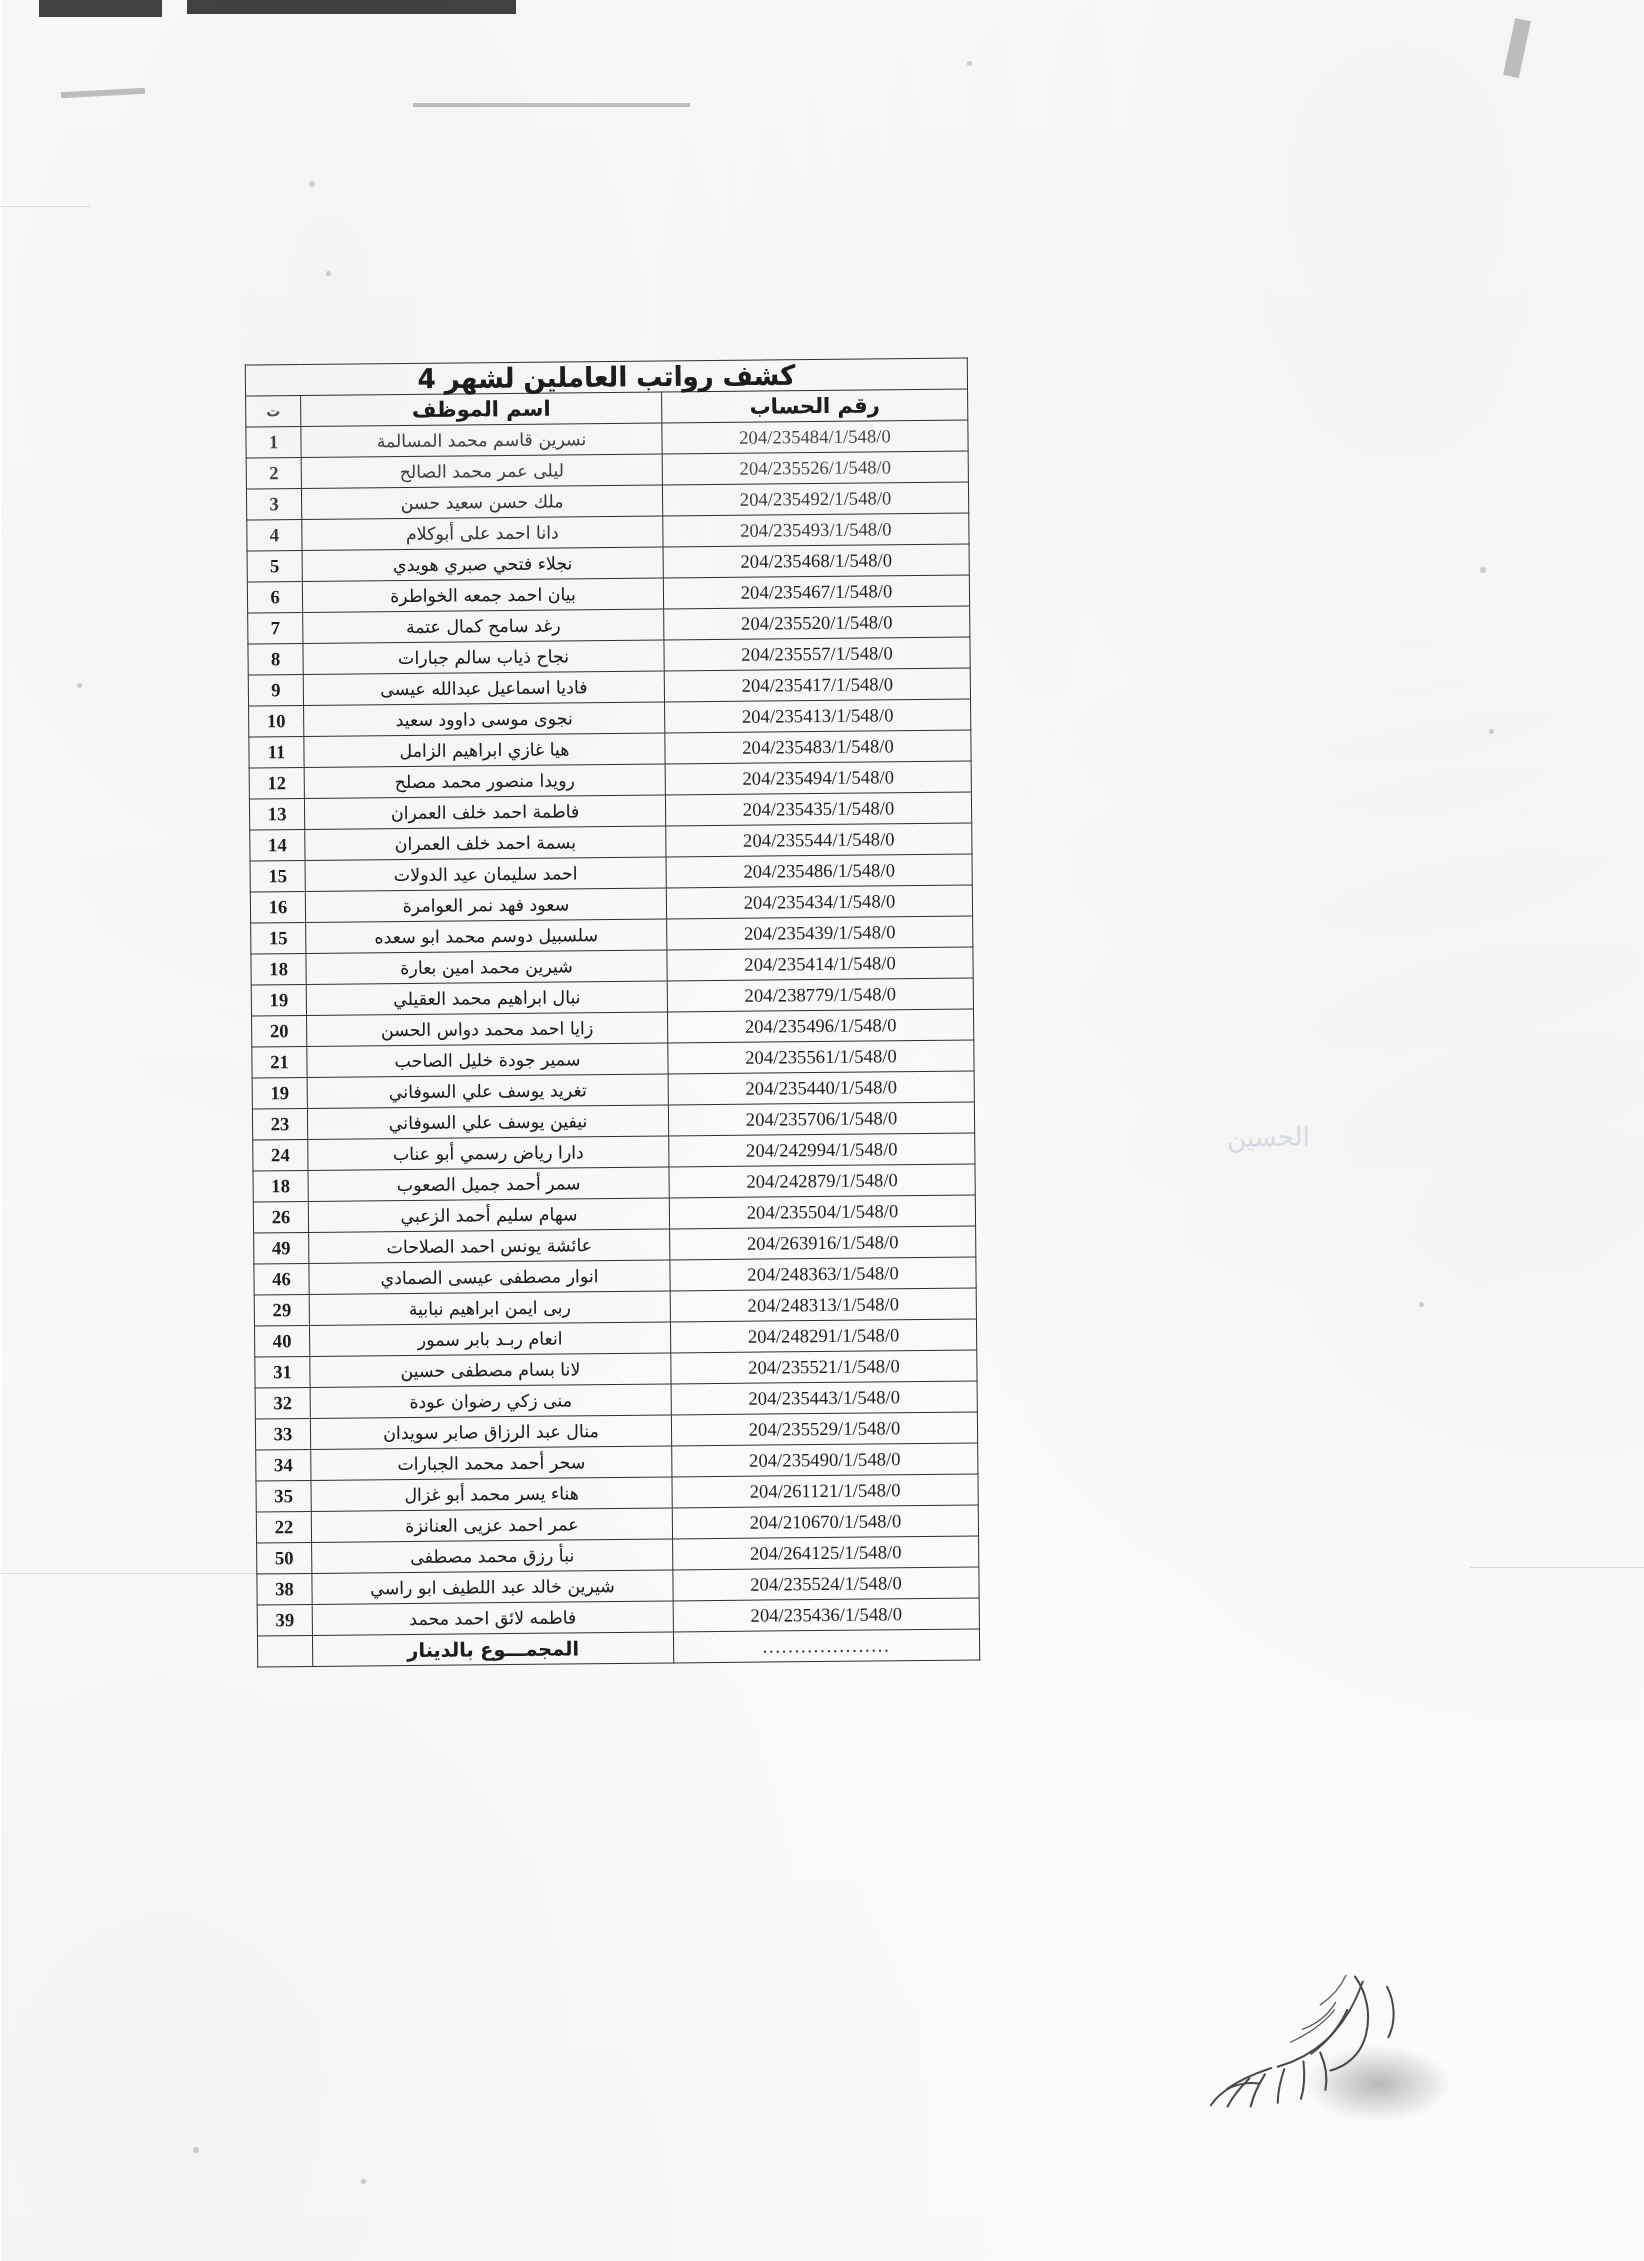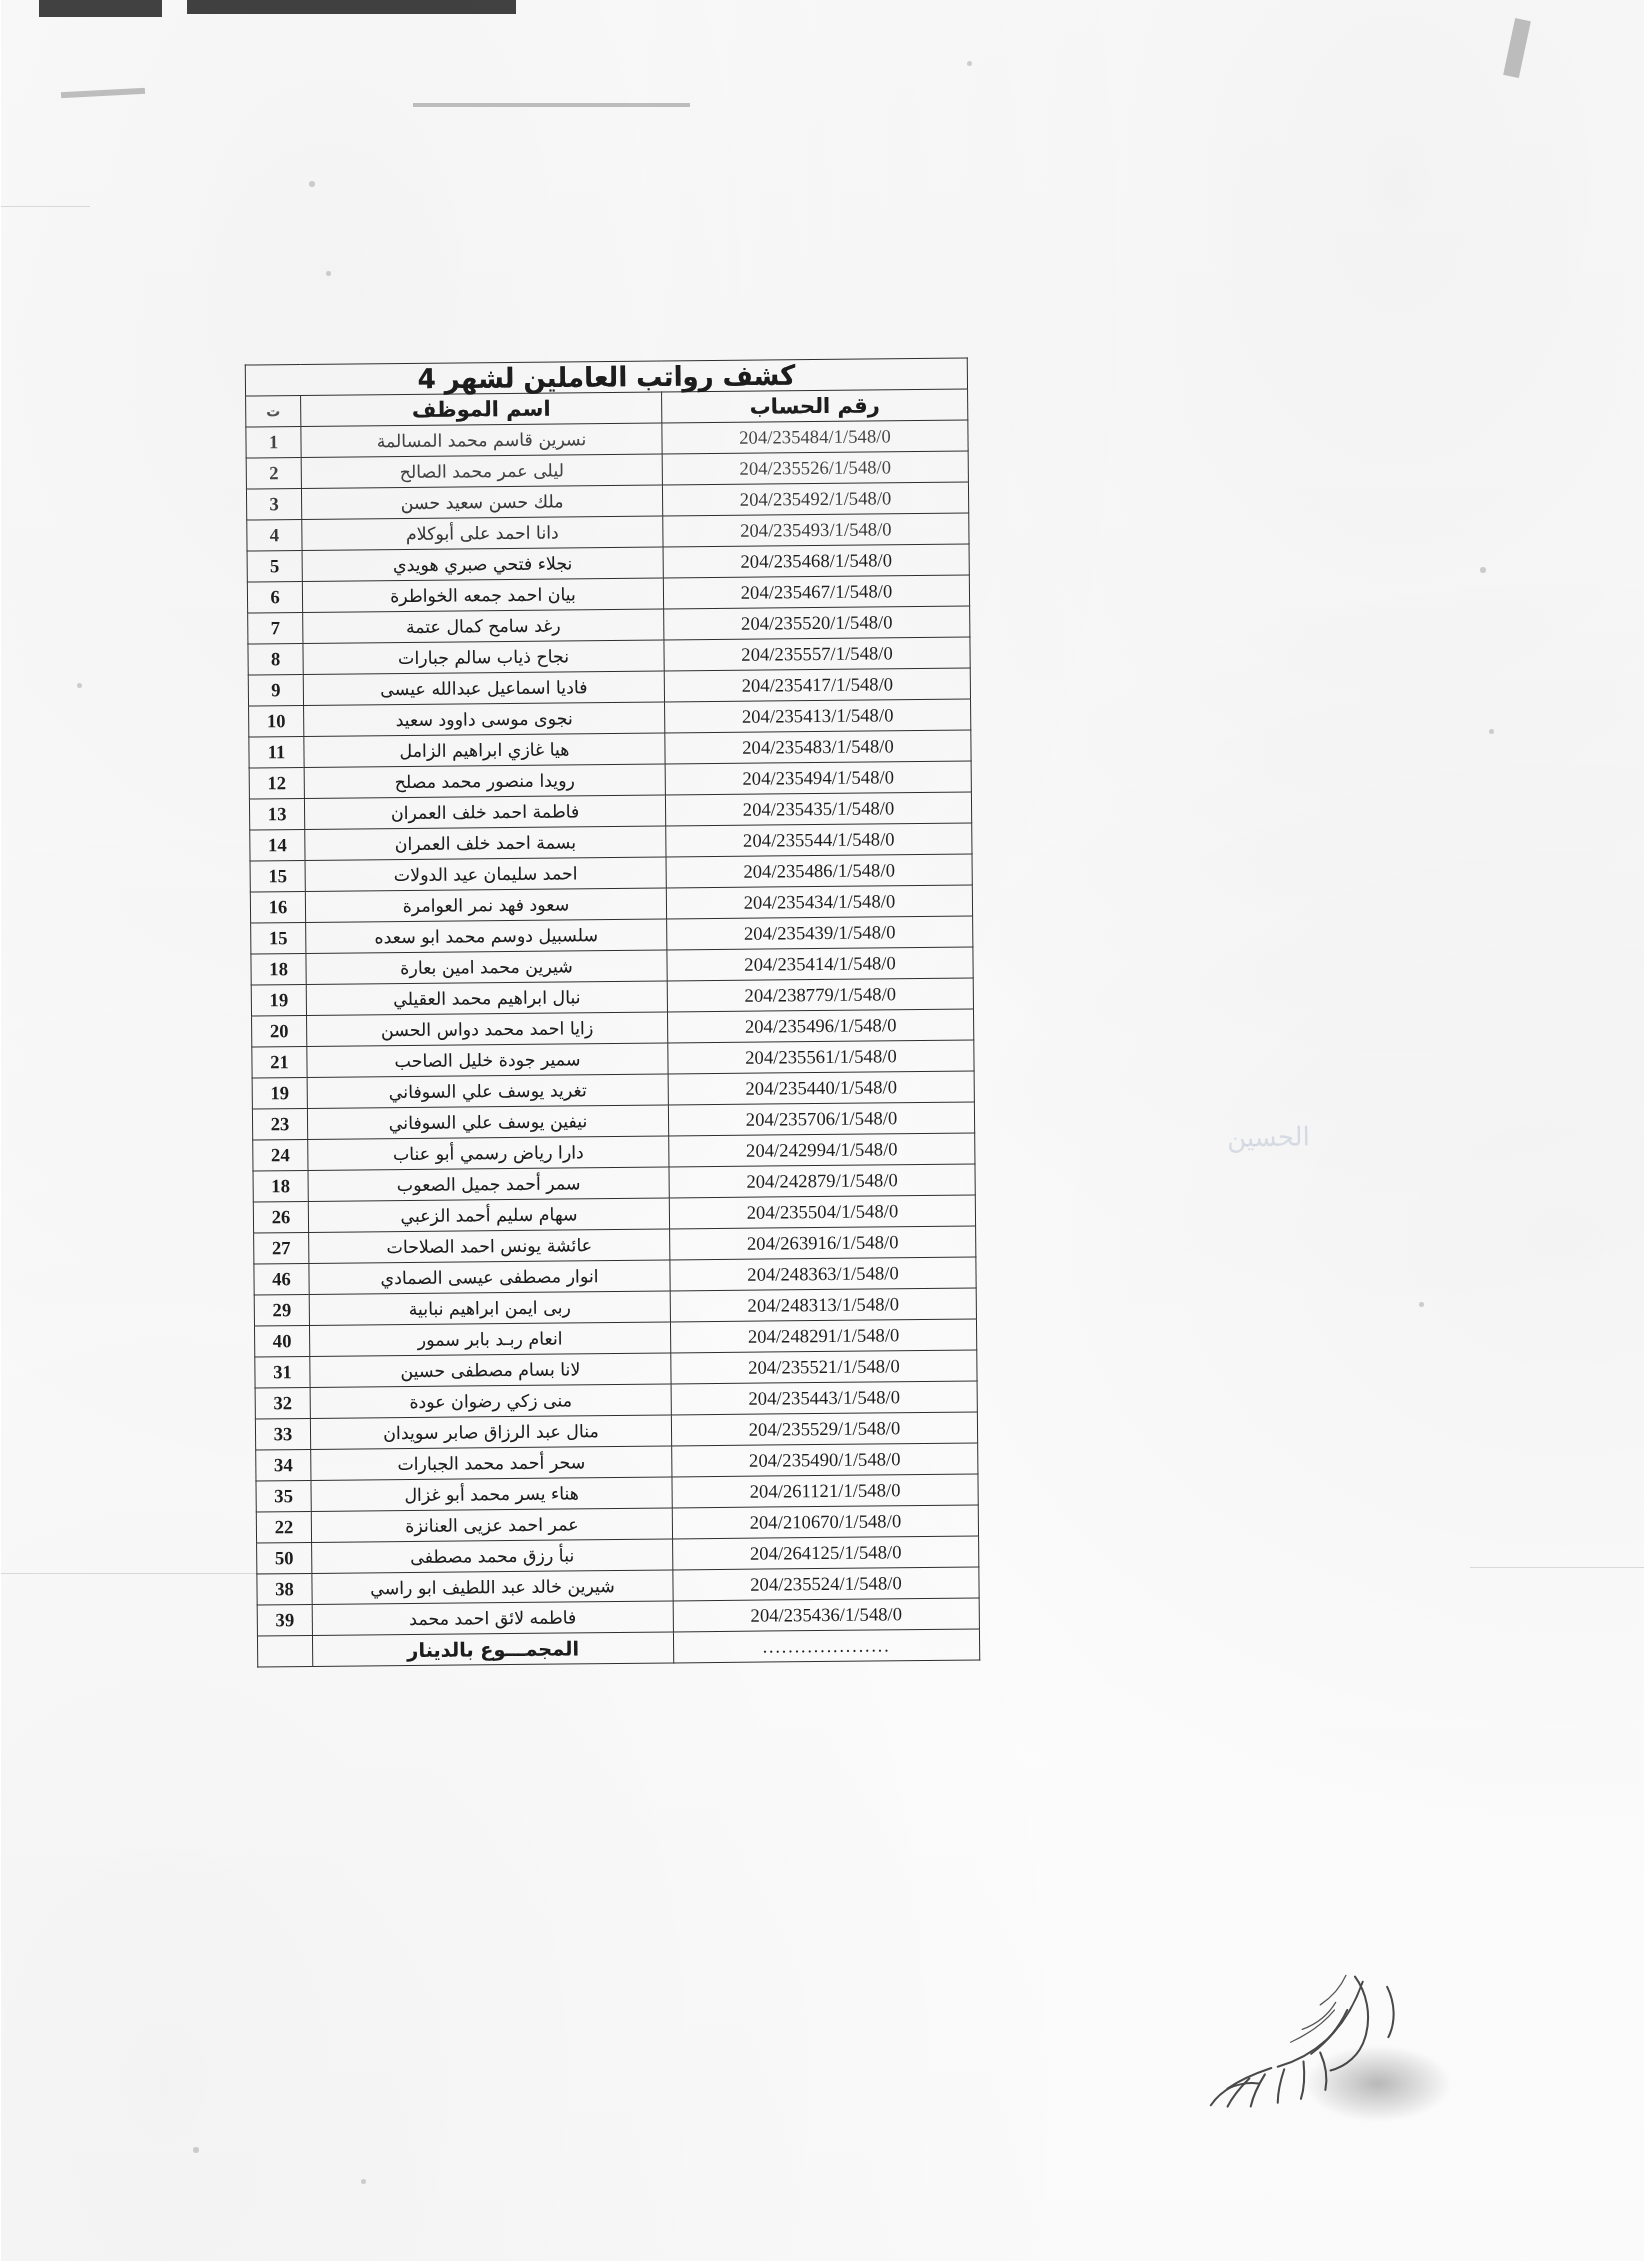--- a/index.html
+++ b/index.html
@@ -340,21 +340,21 @@
             <td class="no">18</td>
           </tr>
           <tr>
             <td class="acct">204/235504/1/548/0</td>
             <td class="name">سهام سليم أحمد الزعبي</td>
             <td class="no">26</td>
           </tr>
           <tr>
             <td class="acct">204/263916/1/548/0</td>
             <td class="name">عائشة يونس احمد الصلاحات</td>
-            <td class="no">27</td>
+            <td class="no">49</td>
           </tr>
           <tr>
             <td class="acct">204/248363/1/548/0</td>
             <td class="name">انوار مصطفى عيسى الصمادي</td>
             <td class="no">46</td>
           </tr>
           <tr>
             <td class="acct">204/248313/1/548/0</td>
             <td class="name">ربى ايمن ابراهيم نبابية</td>
             <td class="no">29</td>

